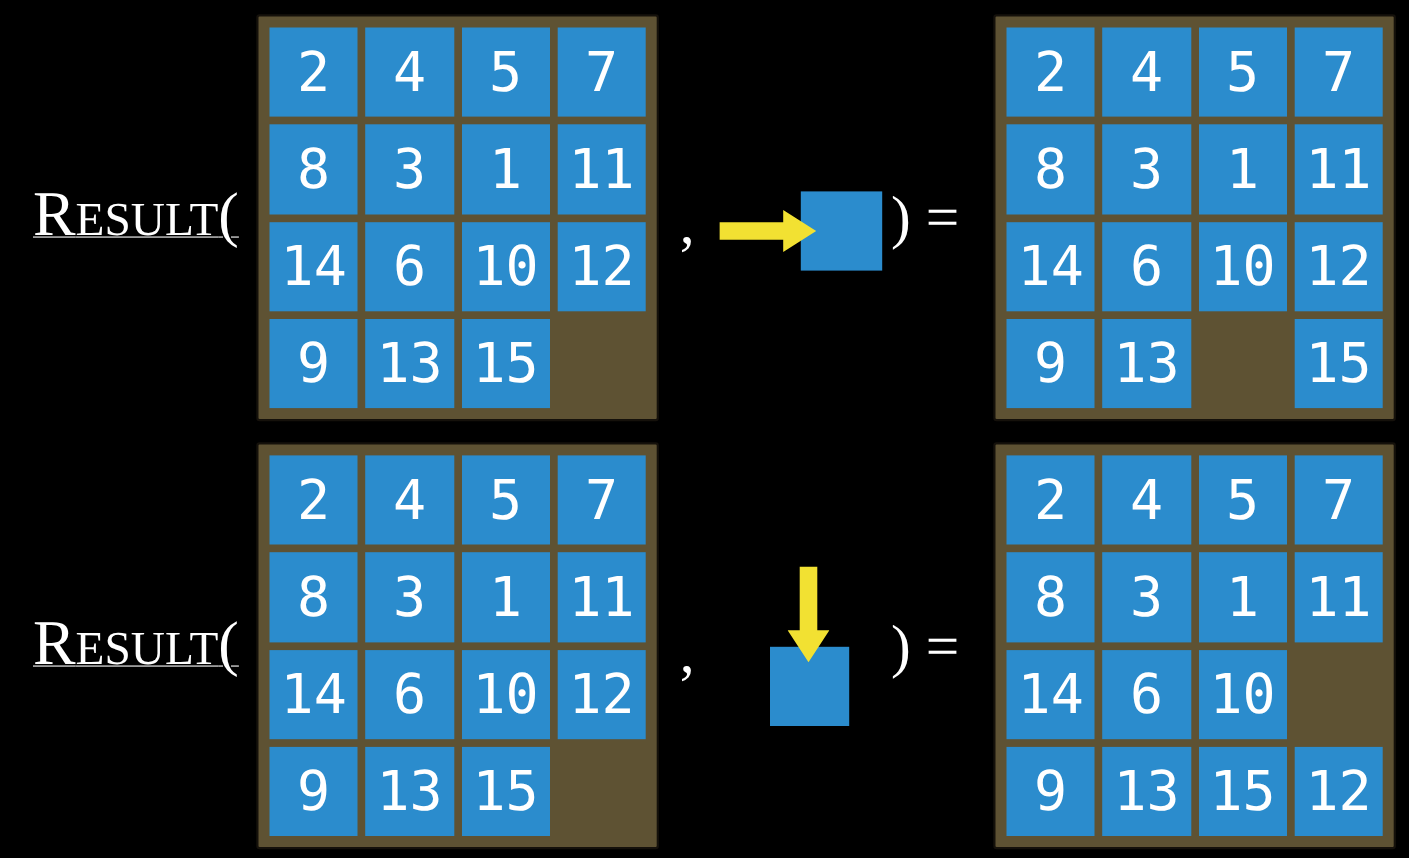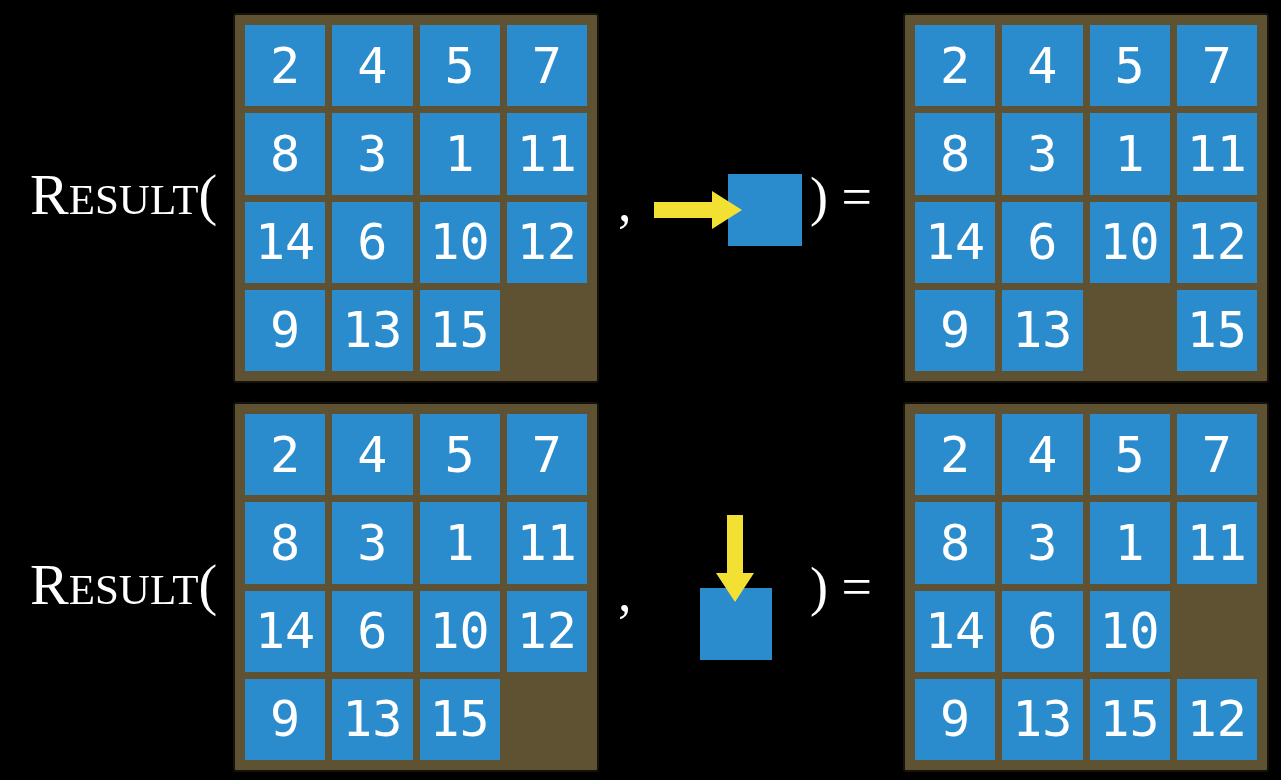--- a/index.html
+++ b/index.html
@@ -22,20 +22,21 @@
     width: 1281px; height: 780px;
     background: var(--background);
   }
   
   .func-label {
     position: absolute;
     left: 30px;
     color: var(--text-white);
     white-space: nowrap;
     line-height: 1;
+    text-decoration: underline;
   }
   .func-label .cap   { font-size: 58px; }
   .func-label .sc    { font-size: 43px; }
   .func-label .paren { font-size: 56px; }
   
   .board {
     position: absolute;
     width: 366px; height: 370px;
     background: var(--board-brown);
     border: 2px solid var(--board-edge);

